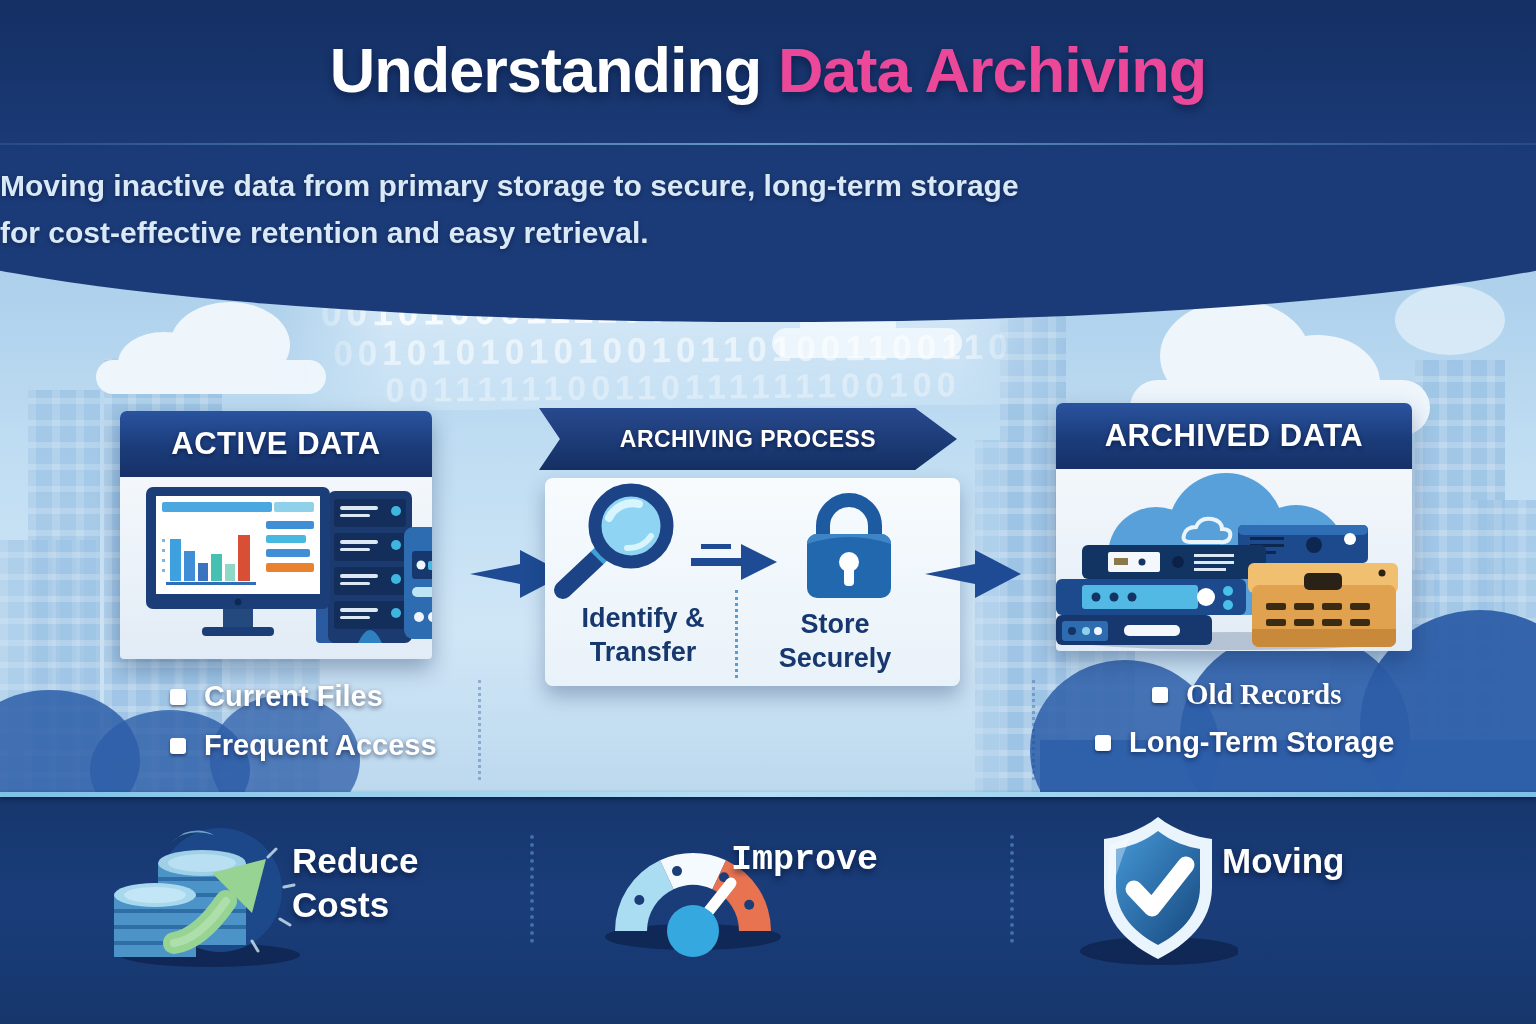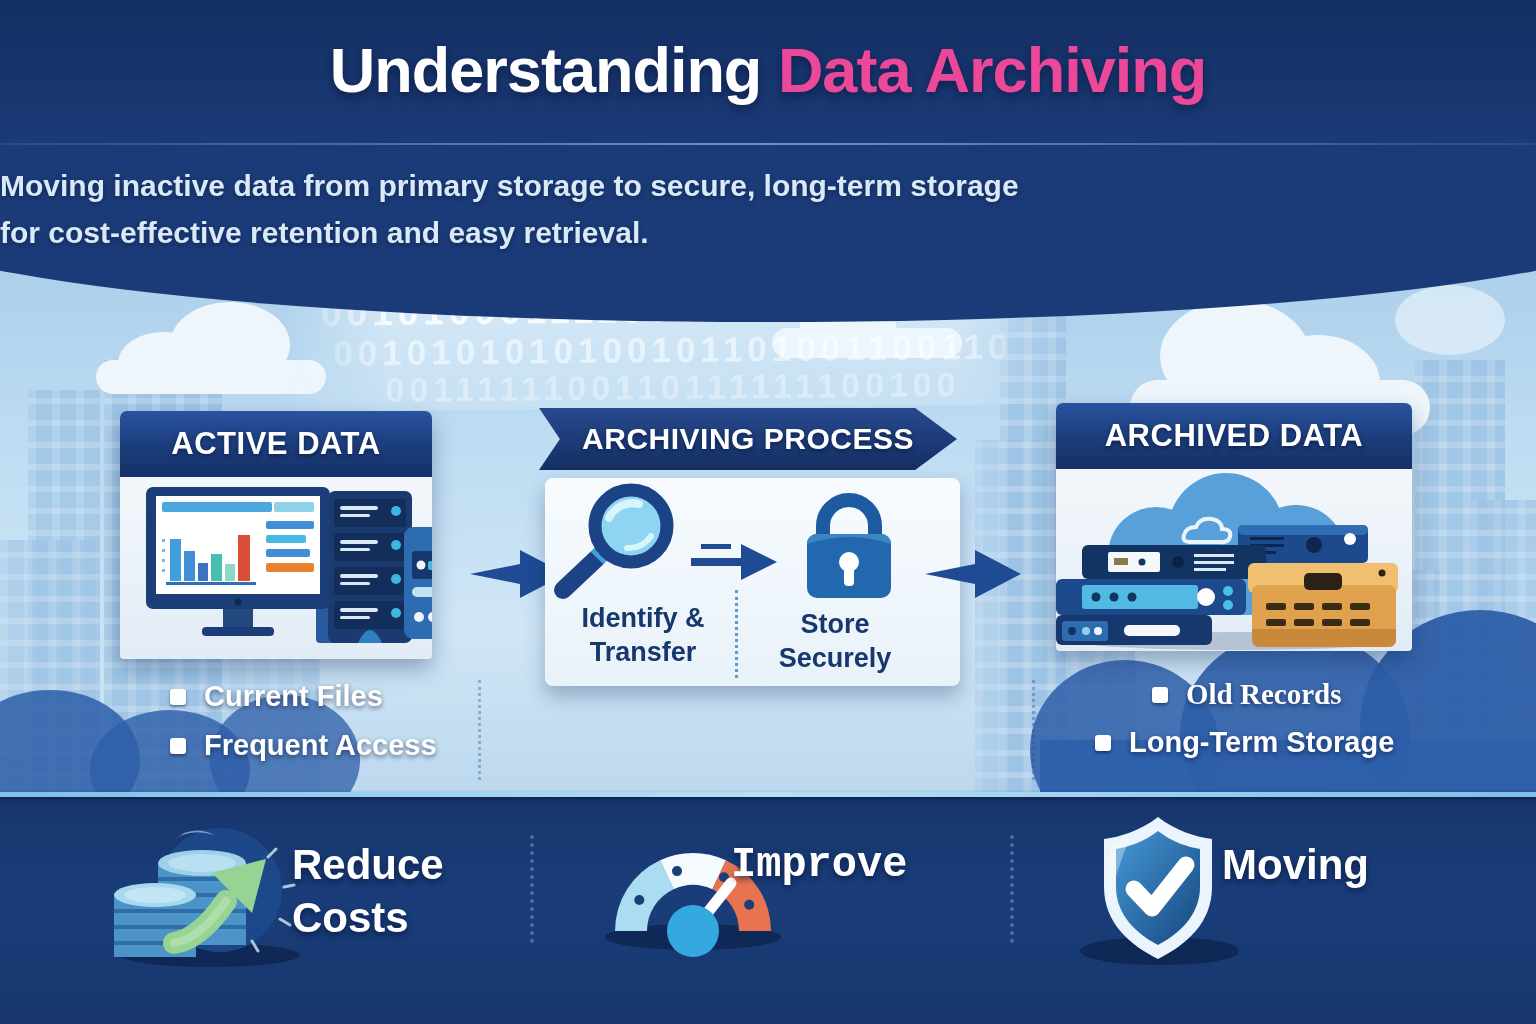--- a/index.html
+++ b/index.html
@@ -49,21 +49,21 @@
   .panel-body{background:linear-gradient(180deg,#f3f7fb,#e2ecf6);border-radius:0 0 4px 4px;position:relative;overflow:hidden;}
   .panel-active{left:120px;top:163px;width:312px;margin-top:8px;}
   .panel-active .panel-body{height:182px;}
   .panel-archived{left:1056px;top:163px;width:356px;}
   .panel-archived .panel-body{height:182px;}
 
   .process-banner{position:absolute;left:539px;top:168px;width:418px;height:62px;
                   background:linear-gradient(180deg,#27498e,#142f63);
                   clip-path:polygon(0% 0%,90% 0%,100% 50%,90% 100%,0% 100%,5% 50%);
                   display:flex;align-items:center;justify-content:center;
-                  color:#fff;font-size:30px;font-weight:bold;letter-spacing:.5px;
+                  color:#fff;font-size:23px;font-weight:bold;letter-spacing:.5px;
                   text-shadow:0 2px 4px rgba(0,10,40,.5);}
   .process-card{position:absolute;left:545px;top:238px;width:386px;height:208px;
                 background:linear-gradient(180deg,#f7fbfe,#e9f2f9);border-radius:8px;
                 box-shadow:0 10px 20px rgba(15,40,85,.30);}
   .step-label{position:absolute;color:#16386e;font-weight:bold;font-size:27px;line-height:1.25;text-align:center;}
   .step1-label{left:8px;top:124px;width:180px;}
   .step2-label{left:200px;top:130px;width:180px;}
   .card-dot-divider{position:absolute;left:190px;top:112px;height:88px;width:0;
                     border-left:3px dotted #5a9bd0;}
 
@@ -73,21 +73,21 @@
   .bullet-row{position:absolute;display:flex;align-items:center;gap:18px;text-align:right;}
   .bullet-sq{width:16px;height:16px;background:#fff;border-radius:3px;
              box-shadow:0 2px 3px rgba(0,15,50,.5);}
   .bullet-text{color:#fff;font-size:29px;font-weight:bold;text-shadow:0 2px 5px rgba(0,12,45,.55);}
 
   
   .bottom-band{position:absolute;left:0;top:797px;width:1536px;height:227px;
                background:linear-gradient(180deg,#16366c 0%,#1a3d7a 45%,#16366c 100%);}
   .bottom-rule{position:absolute;left:0;top:-5px;width:1536px;height:5px;
                background:linear-gradient(90deg,#7fc0e6,#b5e0f5,#7fc0e6);box-shadow:0 2px 4px rgba(0,10,40,.5);}
-  .benefit-text{position:absolute;color:#fff;font-weight:bold;font-size:42px;line-height:1.25;
+  .benefit-text{position:absolute;color:#fff;font-weight:bold;font-size:35px;line-height:1.25;
                 text-shadow:0 3px 6px rgba(0,12,45,.6);}
   .bottom-dot-divider{position:absolute;width:0;height:108px;top:38px;
                       border-left:4px dotted rgba(120,175,230,.45);}
   .icon-box{position:absolute;}
 </style>
 </head>
 <body>
 
 <div class="canvas">
 

